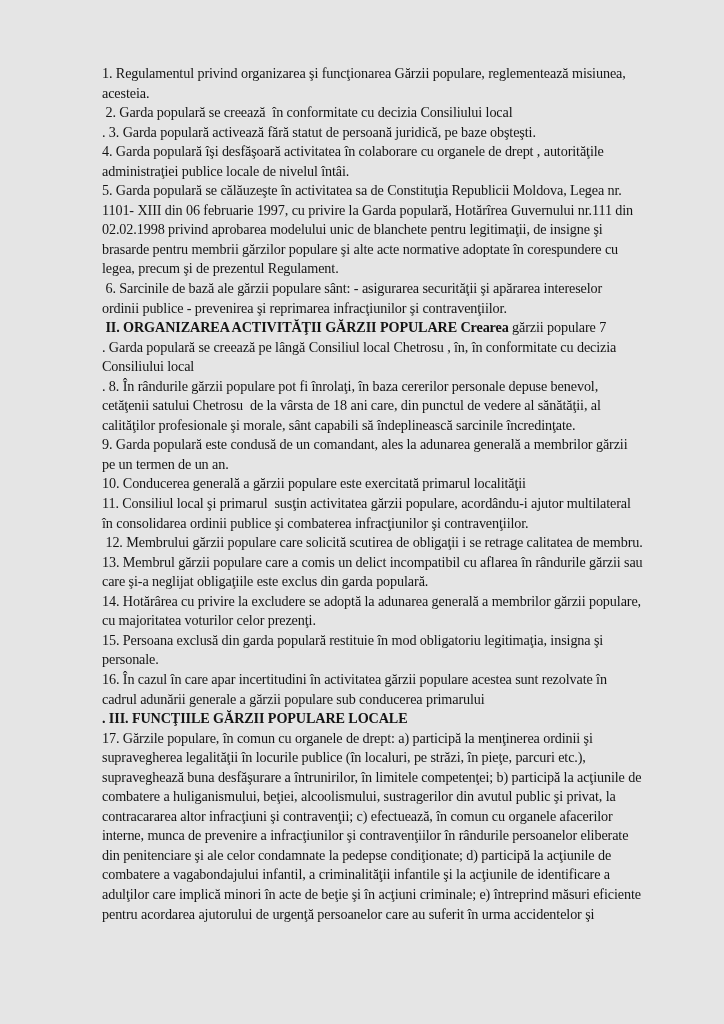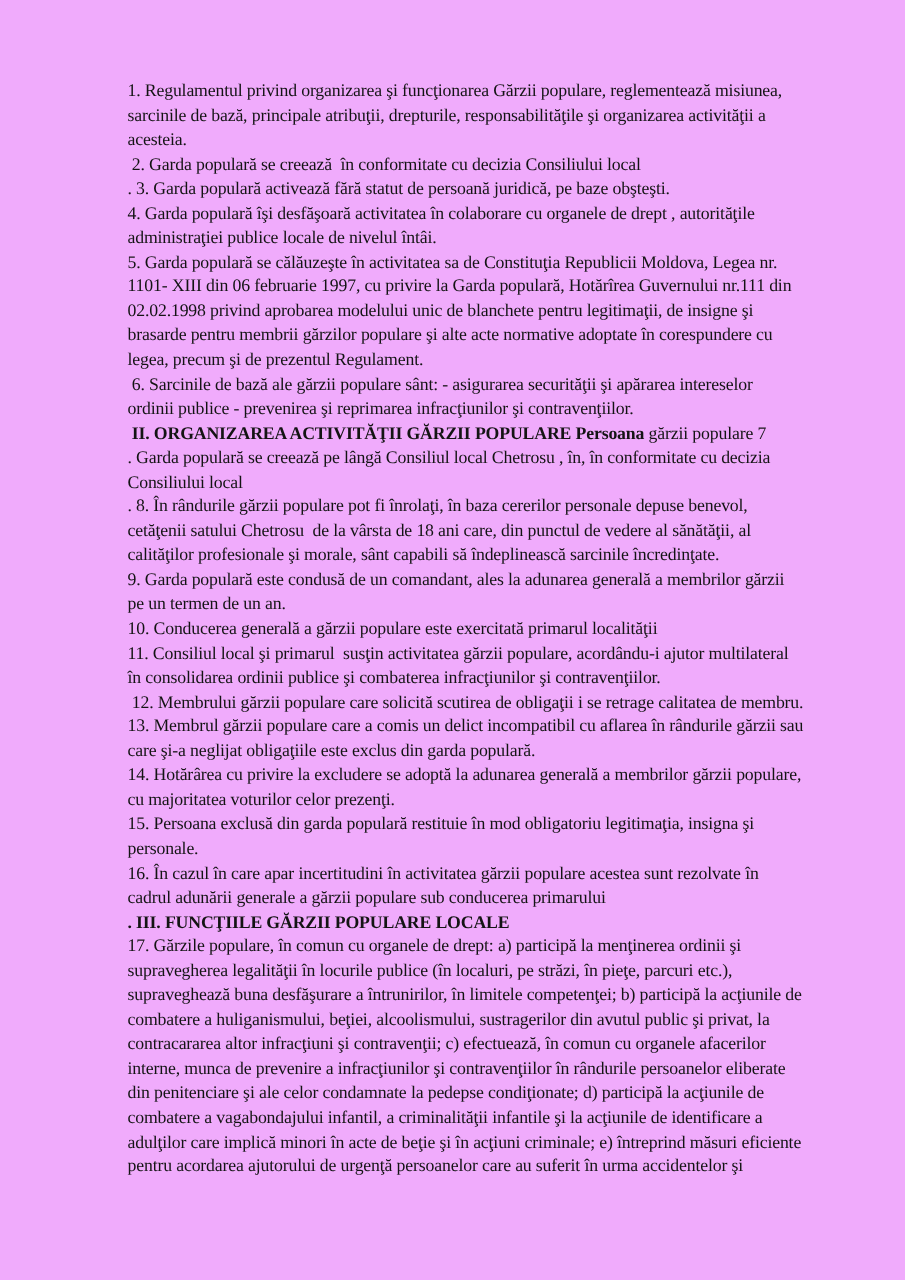--- a/index.html
+++ b/index.html
@@ -4,21 +4,21 @@
 <style>
   html, body {
     margin: 0;
     padding: 0;
     background: #ffffff;
   }
   .page {
     position: relative;
     width: 724px;
     height: 1024px;
-    background: #f0abfc;
+    background: #e5e5e5;
     overflow: hidden;
     font-family: "Liberation Serif", "DejaVu Serif", serif;
   }
   .text-block {
     position: absolute;
     left: 102px;
     top: 64px;
     width: 580px;
     font-size: 14.2px;
     line-height: 19.55px;
@@ -32,34 +32,33 @@
   }
   .seg { font-weight: normal; }
   .seg.bold { font-weight: bold; }
 </style>
 </head>
 <body>
 
 <div class="page">
   <div class="text-block" style="color: rgb(20, 20, 20);">
       <div class="doc-line"><span class="seg">1. Regulamentul privind organizarea şi funcţionarea Gărzii populare, reglementează misiunea,</span></div>
-      <div class="doc-line"><span class="seg">sarcinile de bază, principale atribuţii, drepturile, responsabilităţile şi organizarea activităţii a</span></div>
       <div class="doc-line"><span class="seg">acesteia.</span></div>
       <div class="doc-line"><span class="seg"> 2. Garda populară se creează  în conformitate cu decizia Consiliului local</span></div>
       <div class="doc-line"><span class="seg">. 3. Garda populară activează fără statut de persoană juridică, pe baze obşteşti.</span></div>
       <div class="doc-line"><span class="seg">4. Garda populară îşi desfăşoară activitatea în colaborare cu organele de drept , autorităţile</span></div>
       <div class="doc-line"><span class="seg">administraţiei publice locale de nivelul întâi.</span></div>
       <div class="doc-line"><span class="seg">5. Garda populară se călăuzeşte în activitatea sa de Constituţia Republicii Moldova, Legea nr.</span></div>
       <div class="doc-line"><span class="seg">1101- XIII din 06 februarie 1997, cu privire la Garda populară, Hotărîrea Guvernului nr.111 din</span></div>
       <div class="doc-line"><span class="seg">02.02.1998 privind aprobarea modelului unic de blanchete pentru legitimaţii, de insigne şi</span></div>
       <div class="doc-line"><span class="seg">brasarde pentru membrii gărzilor populare şi alte acte normative adoptate în corespundere cu</span></div>
       <div class="doc-line"><span class="seg">legea, precum şi de prezentul Regulament.</span></div>
       <div class="doc-line"><span class="seg"> 6. Sarcinile de bază ale gărzii populare sânt: - asigurarea securităţii şi apărarea intereselor</span></div>
       <div class="doc-line"><span class="seg">ordinii publice - prevenirea şi reprimarea infracţiunilor şi contravenţiilor.</span></div>
-      <div class="doc-line"><span class="seg bold"> II. ORGANIZAREA ACTIVITĂŢII GĂRZII POPULARE Persoana</span><span class="seg"> gărzii populare 7</span></div>
+      <div class="doc-line"><span class="seg bold"> II. ORGANIZAREA ACTIVITĂŢII GĂRZII POPULARE Crearea</span><span class="seg"> gărzii populare 7</span></div>
       <div class="doc-line"><span class="seg">. Garda populară se creează pe lângă Consiliul local Chetrosu , în, în conformitate cu decizia</span></div>
       <div class="doc-line"><span class="seg">Consiliului local</span></div>
       <div class="doc-line"><span class="seg">. 8. În rândurile gărzii populare pot fi înrolaţi, în baza cererilor personale depuse benevol,</span></div>
       <div class="doc-line"><span class="seg">cetăţenii satului Chetrosu  de la vârsta de 18 ani care, din punctul de vedere al sănătăţii, al</span></div>
       <div class="doc-line"><span class="seg">calităţilor profesionale şi morale, sânt capabili să îndeplinească sarcinile încredinţate.</span></div>
       <div class="doc-line"><span class="seg">9. Garda populară este condusă de un comandant, ales la adunarea generală a membrilor gărzii</span></div>
       <div class="doc-line"><span class="seg">pe un termen de un an.</span></div>
       <div class="doc-line"><span class="seg">10. Conducerea generală a gărzii populare este exercitată primarul localităţii</span></div>
       <div class="doc-line"><span class="seg">11. Consiliul local şi primarul  susţin activitatea gărzii populare, acordându-i ajutor multilateral</span></div>
       <div class="doc-line"><span class="seg">în consolidarea ordinii publice şi combaterea infracţiunilor şi contravenţiilor.</span></div>

